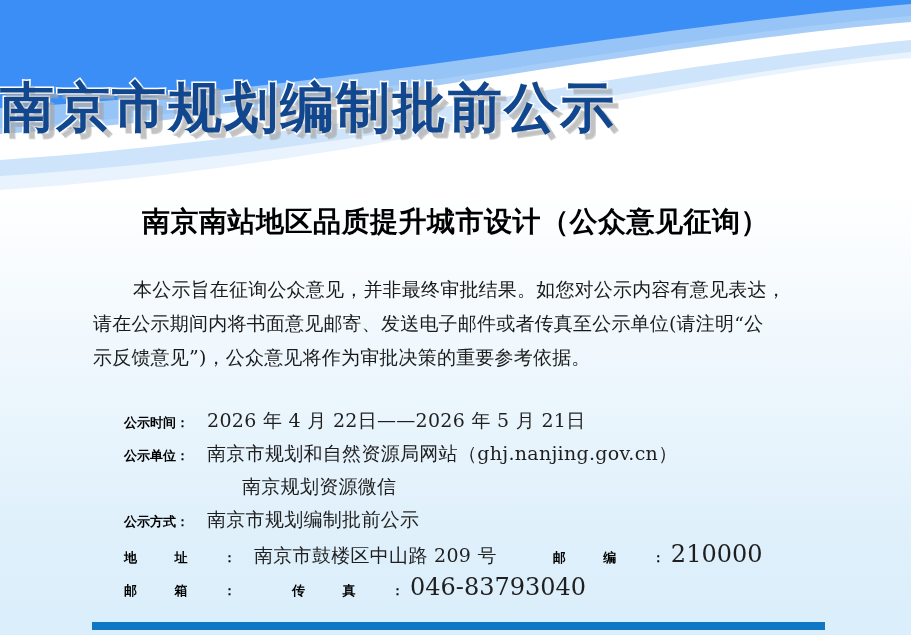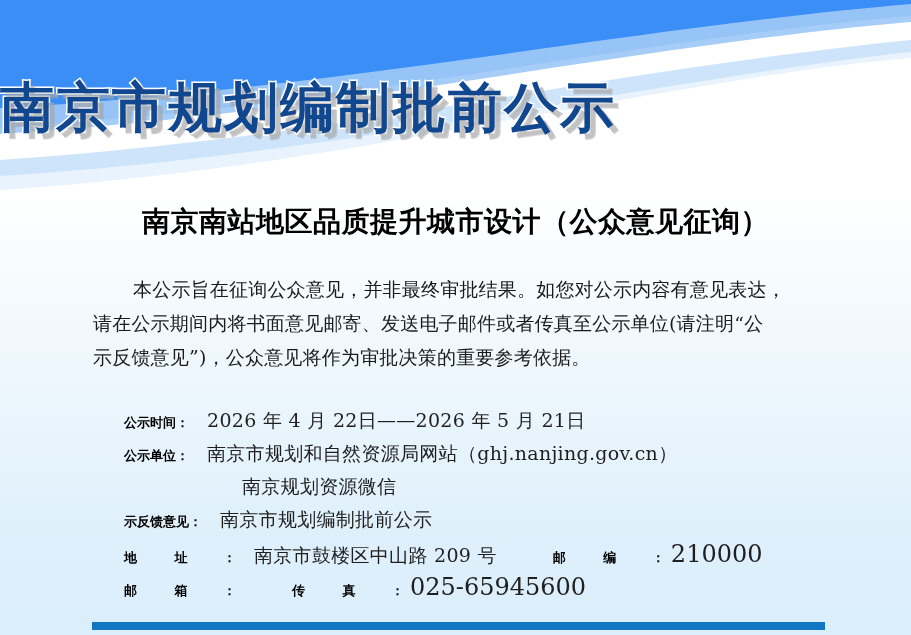--- a/index.html
+++ b/index.html
@@ -202,21 +202,21 @@
 
     <div class="info-row">
       <span class="label">公示单位：</span>
       <span class="value">南京市规划和自然资源局网站（ghj.nanjing.gov.cn）</span>
     </div>
     <div class="info-row">
       <span class="sub-value">南京规划资源微信</span>
     </div>
 
     <div class="info-row">
-      <span class="label">示反馈意见：</span>
+      <span class="label">公示方式：</span>
       <span class="value">南京市规划编制批前公示</span>
     </div>
 
     <div class="info-row">
       <span class="label label-wide">
         <span class="lw-char">地</span>
         <span class="lw-char">址</span>
         <span class="lw-colon">：</span>
       </span>
       <span class="value">南京市鼓楼区中山路 209 号</span>
@@ -235,21 +235,21 @@
         <span class="lw-char">邮</span>
         <span class="lw-char">箱</span>
         <span class="lw-colon">：</span>
       </span>
       <span class="col2">
         <span class="label label-wide">
           <span class="lw-char">传</span>
           <span class="lw-char">真</span>
           <span class="lw-colon">：</span>
         </span>
-        <span class="value-ascii">025-65945600</span>
+        <span class="value-ascii">046-83793040</span>
       </span>
     </div>
 
   </div>
 
   <div class="bottom-rule"></div>
 
 </div>
 
 </body></html>

